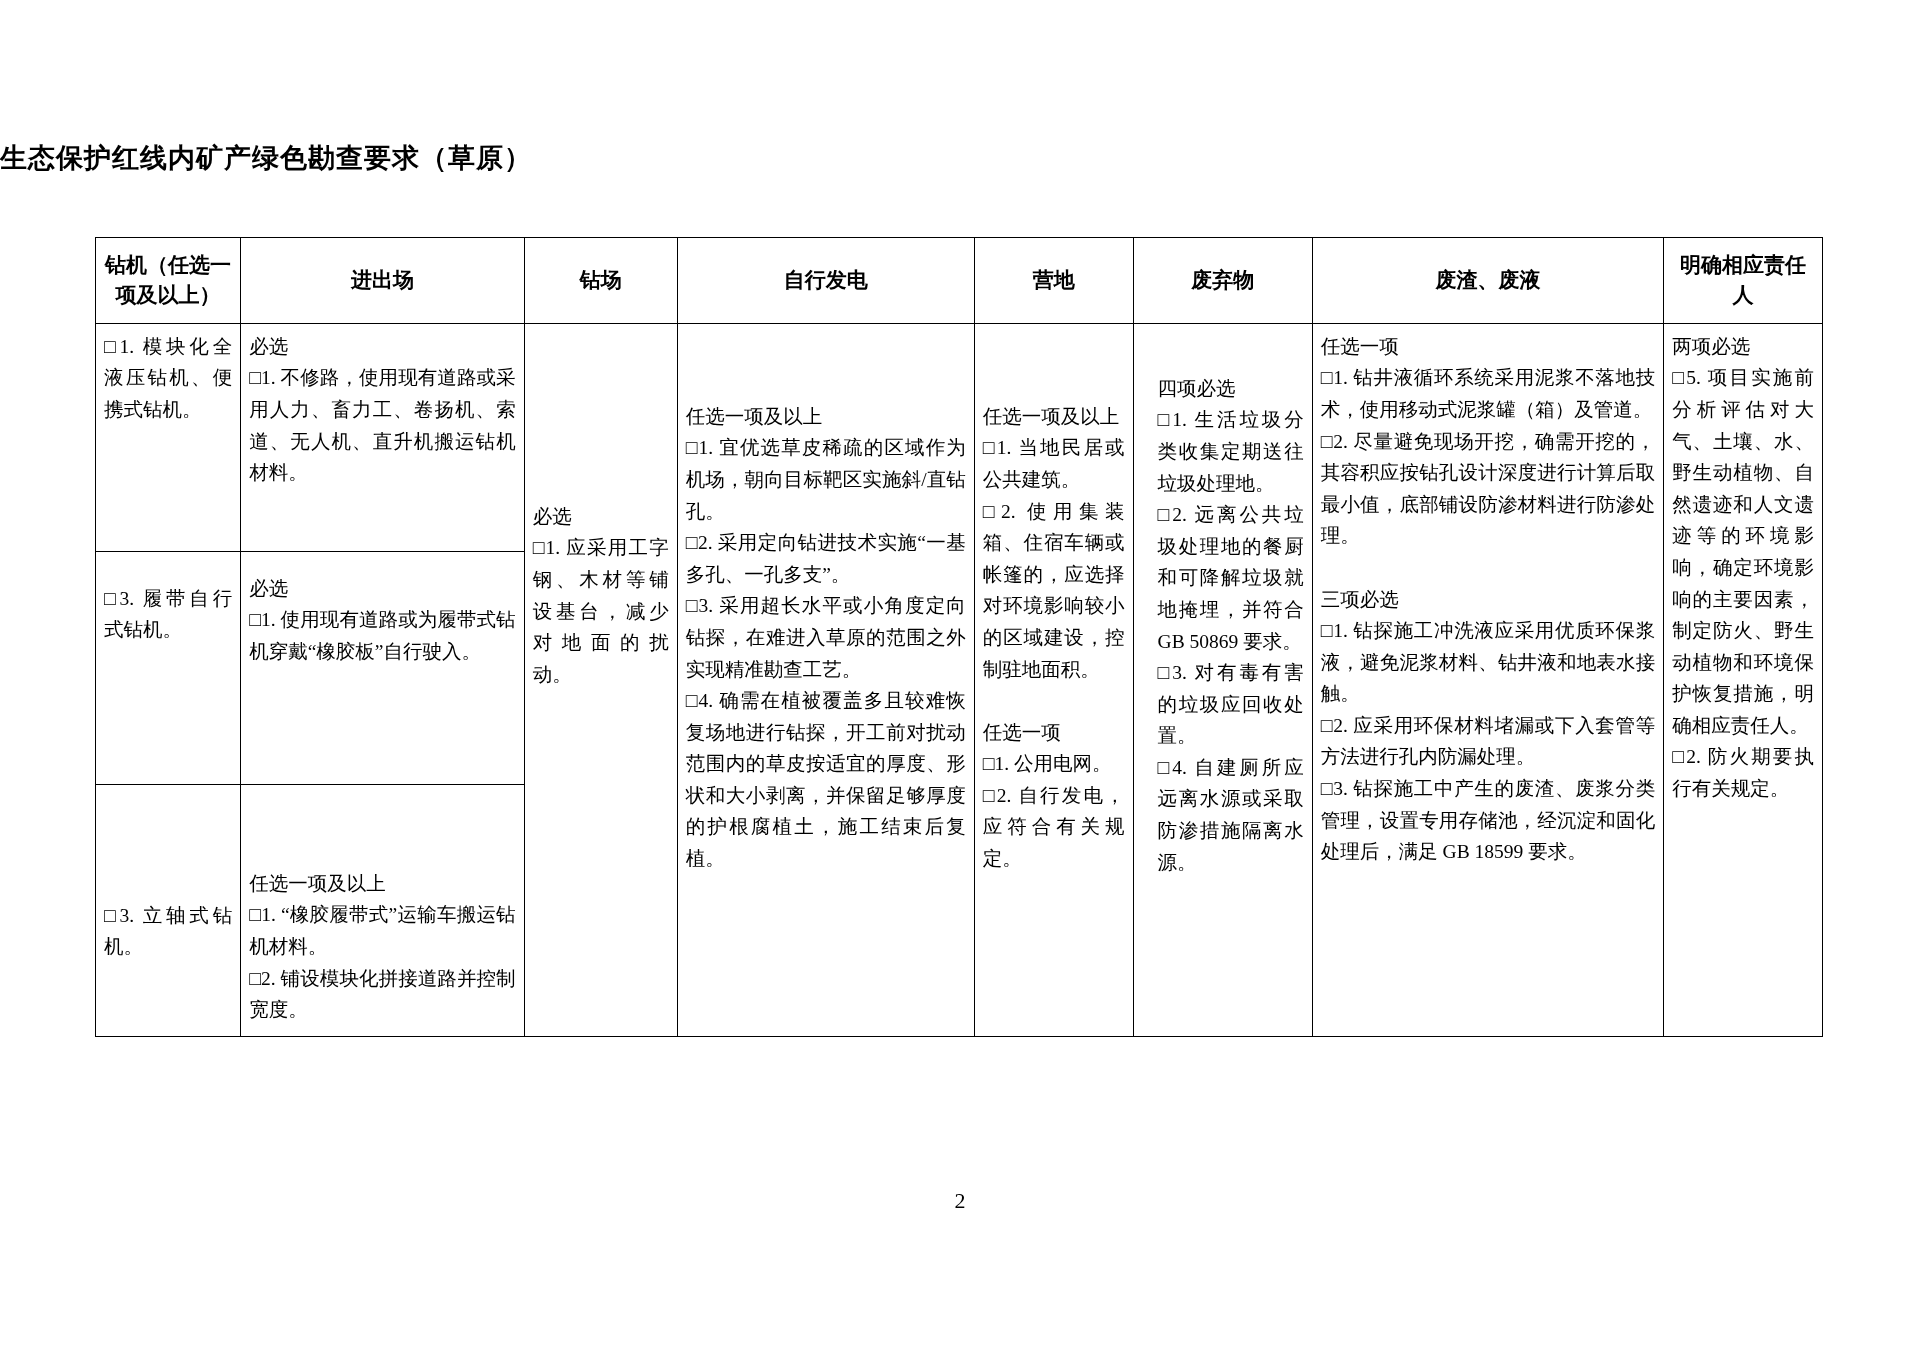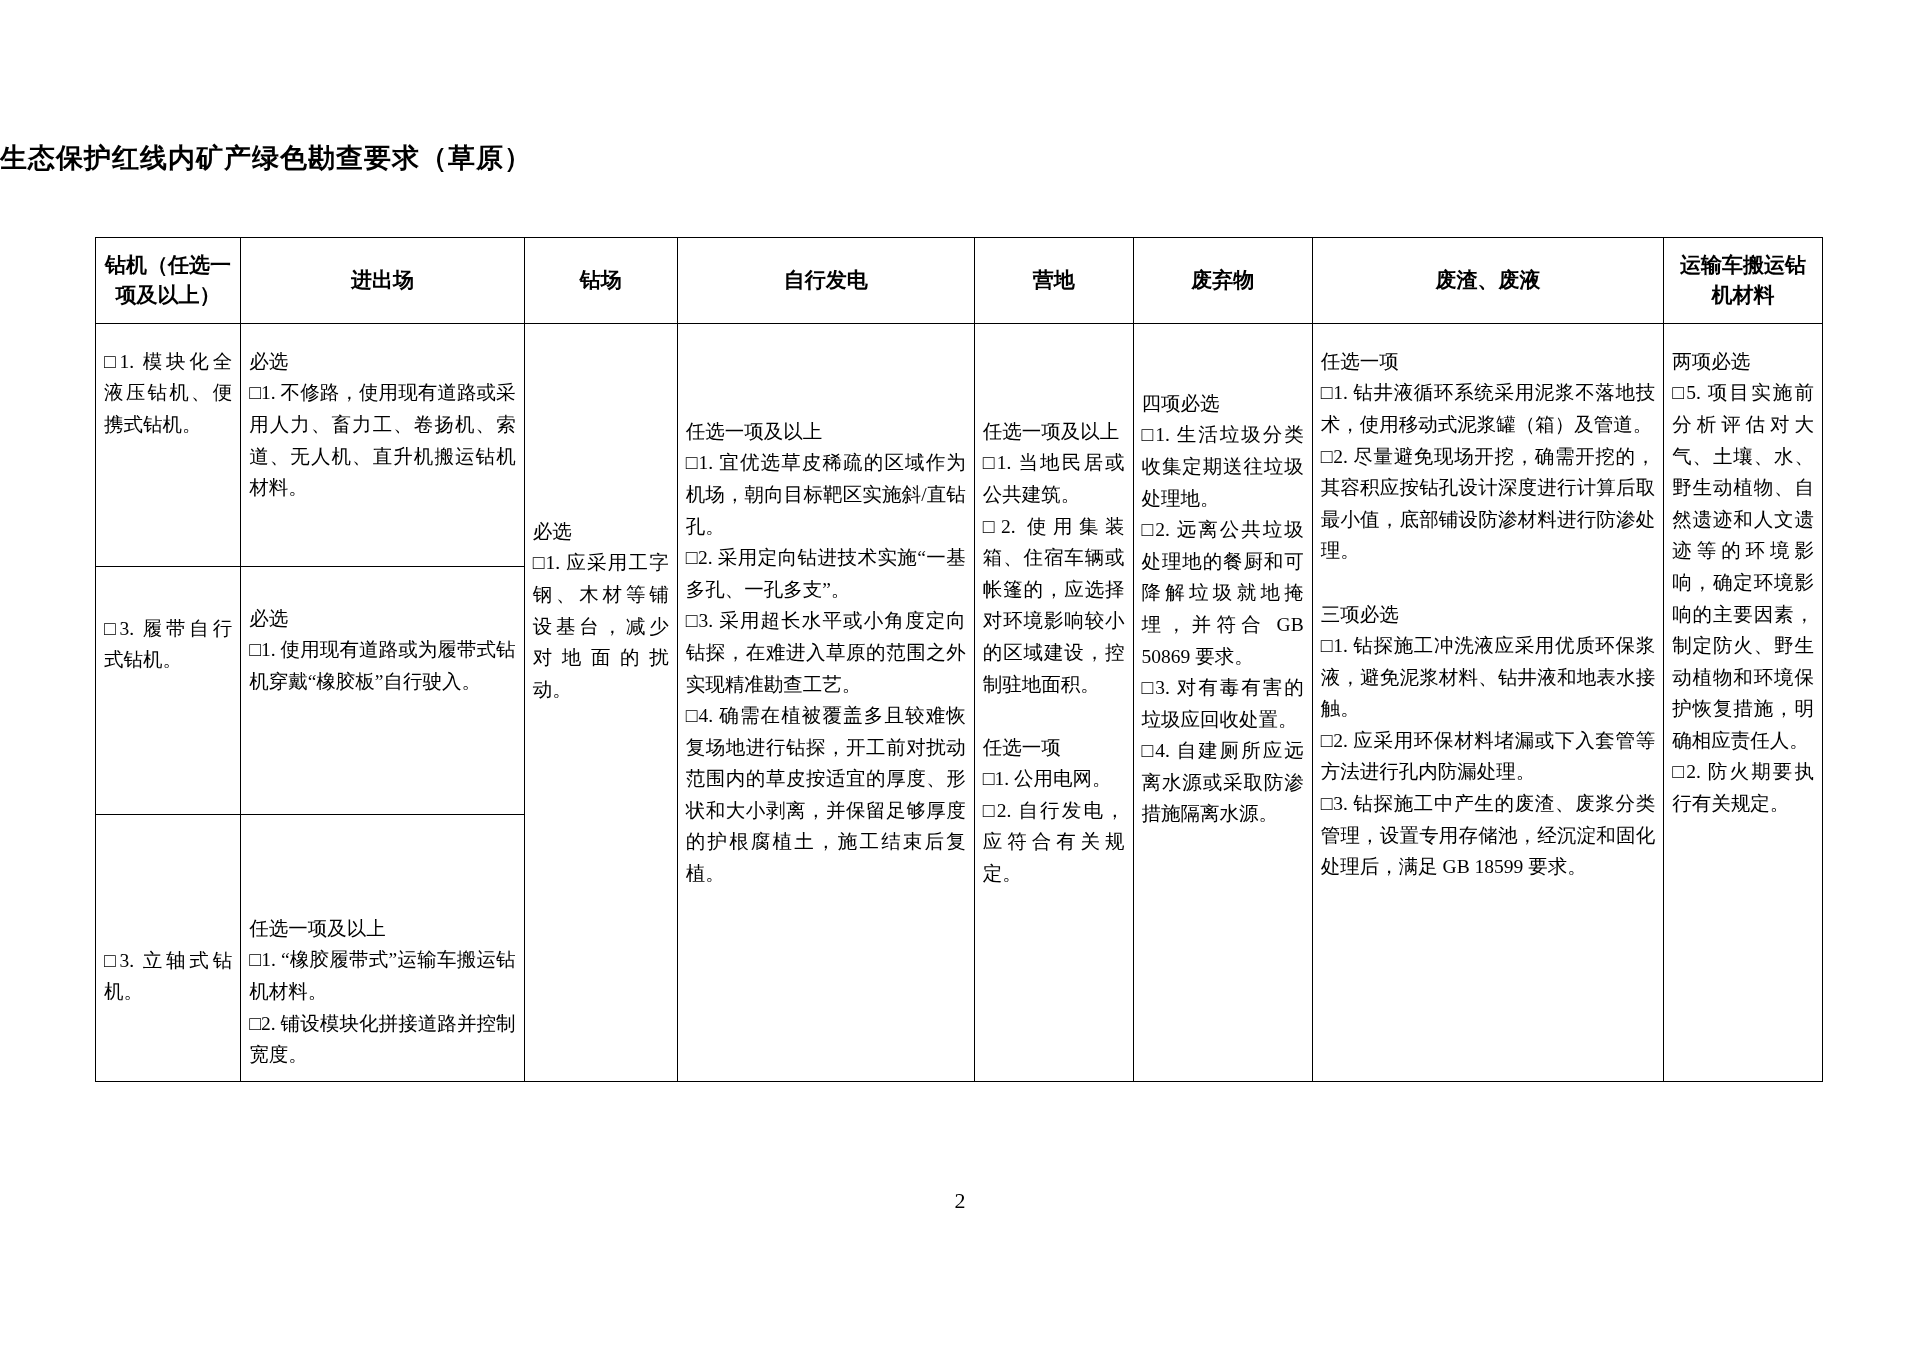--- a/index.html
+++ b/index.html
@@ -37,21 +37,21 @@
     left: 95px;
     top: 237px;
     width: 1728px;
     border-collapse: collapse;
     table-layout: fixed;
     border-radius: 16px;
   }
   table.main td, table.main th {
     border: 1.5px solid #000000;
     vertical-align: top;
-    padding: 22px 8px 10px 8px;
+    padding: 7px 8px 10px 8px;
     font-size: 19.5px;
     line-height: 1.62;
     font-family: "Liberation Serif", "DejaVu Serif", serif;
   }
   table.main th {
     text-align: center;
     vertical-align: middle;
     font-weight: bold;
     font-size: 21px;
     padding: 12px 6px;
@@ -108,21 +108,21 @@
     </colgroup>
     <thead>
       <tr>
         <th>钻机（任选一项及以上）</th>
         <th>进出场</th>
         <th>钻场</th>
         <th>自行发电</th>
         <th>营地</th>
         <th>废弃物</th>
         <th>废渣、废液</th>
-        <th>运输车搬运钻机材料</th>
+        <th>明确相应责任人</th>
       </tr>
     </thead>
     <tbody>
       <tr class="row1">
         <td>
           <div class="cellbody drill-cell">□1. 模块化全液压钻机、便携式钻机。</div>
         </td>
         <td>
           <div class="cellbody">必选
 □1. 不修路，使用现有道路或采用人力、畜力工、卷扬机、索道、无人机、直升机搬运钻机材料。</div>
@@ -141,21 +141,21 @@
         <td rowspan="3" class="vmid">
           <div class="cellbody" style="padding-top:70px;">任选一项及以上
 □1. 当地民居或公共建筑。
 □2. 使用集装箱、住宿车辆或帐篷的，应选择对环境影响较小的区域建设，控制驻地面积。
 
 任选一项
 □1. 公用电网。
 □2. 自行发电，应符合有关规定。</div>
         </td>
         <td rowspan="3" class="vmid">
-          <div class="cellbody" style="padding-top:42px;">四项必选
+          <div class="cellbody" style="padding-top:42px;margin-left:16px;">四项必选
 □1. 生活垃圾分类收集定期送往垃圾处理地。
 □2. 远离公共垃圾处理地的餐厨和可降解垃圾就地掩埋，并符合 GB 50869 要求。
 □3. 对有毒有害的垃圾应回收处置。
 □4. 自建厕所应远离水源或采取防渗措施隔离水源。</div>
         </td>
         <td rowspan="3" class="vmid">
           <div class="cellbody">任选一项
 □1. 钻井液循环系统采用泥浆不落地技术，使用移动式泥浆罐（箱）及管道。
 □2. 尽量避免现场开挖，确需开挖的，其容积应按钻孔设计深度进行计算后取最小值，底部铺设防渗材料进行防渗处理。
 

